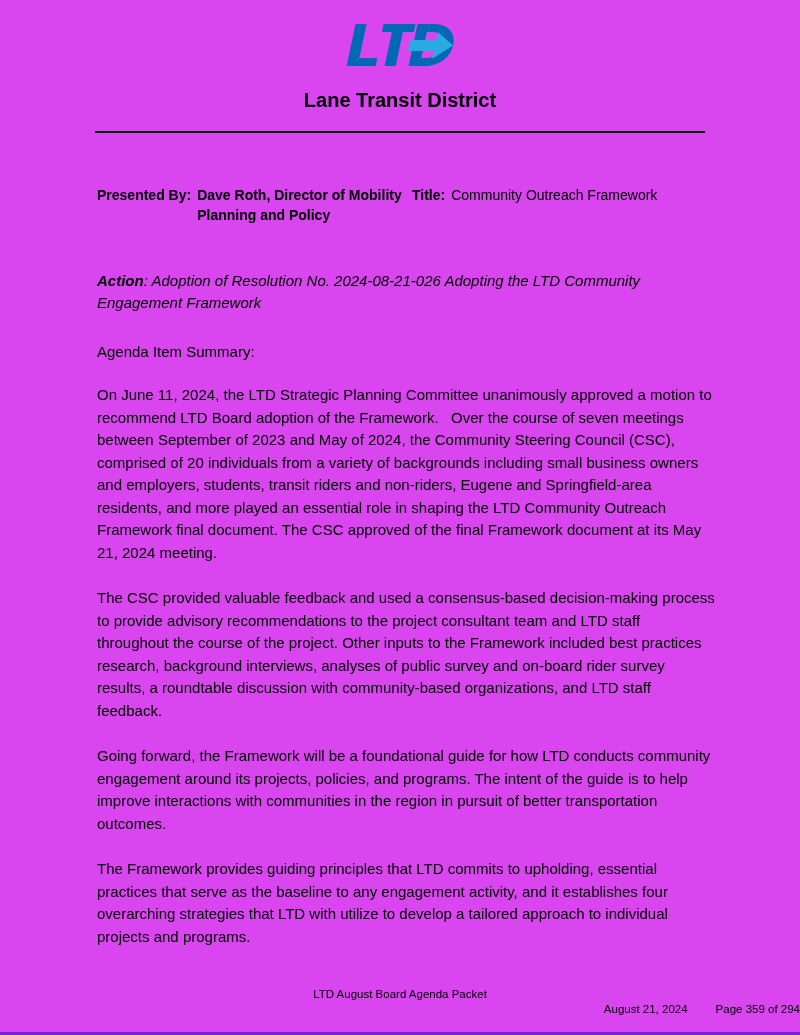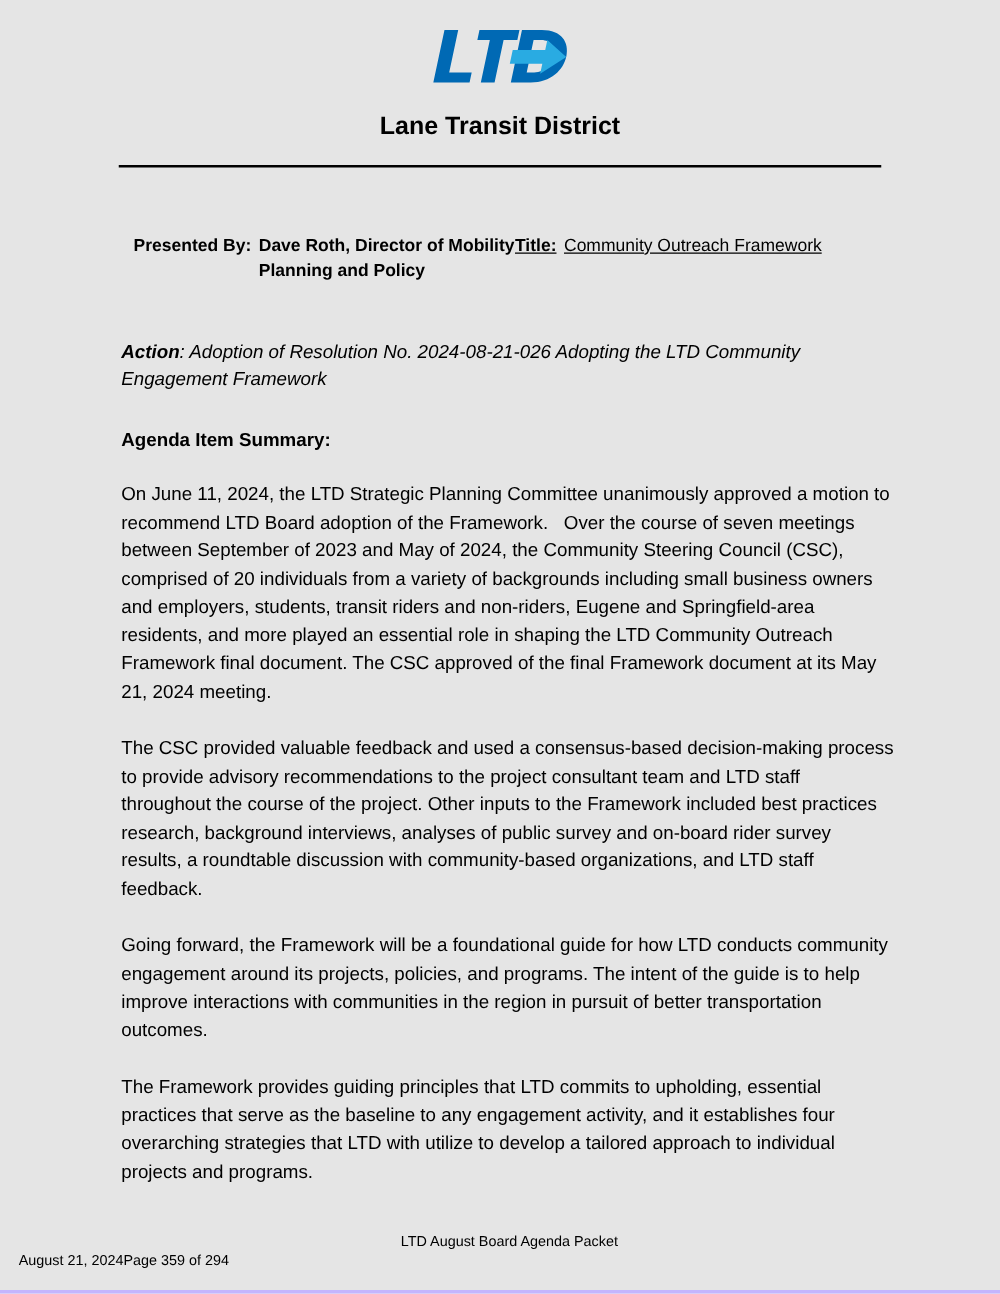--- a/index.html
+++ b/index.html
@@ -5,26 +5,26 @@
   html, body {
     margin: 0;
     padding: 0;
     background: #ffffff;
   }
   .page {
     position: relative;
     width: 800px;
     height: 1035px;
     margin: 0 auto;
-    background: #e5e5e5;
+    background: #d946ef;
     font-family: "Liberation Sans", sans-serif;
     color: #000000;
     box-sizing: border-box;
     overflow: hidden;
-    border-bottom: 3px solid #c4b5fd;
+    border-bottom: 3px solid #6d28d9;
   }
   .logo-wrap {
     padding-top: 22px;
     display: flex;
     justify-content: center;
   }
   .title-block {
     margin-top: 12px;
     text-align: center;
     font-weight: bold;
@@ -45,69 +45,68 @@
   .meta-row {
     margin-top: 52px;
     display: flex;
     font-size: 14px;
     line-height: 1.45;
   }
   .meta-left {
     display: flex;
     width: 315px;
     flex: 0 0 315px;
-    justify-content: flex-end;
   }
   .meta-label {
     font-weight: bold;
     white-space: nowrap;
     margin-right: 6px;
   }
   .meta-value-presented {
     width: 205px;
     font-weight: bold;
   }
   .meta-right {
     display: flex;
-    text-decoration: underline;
   }
   .action-para {
     margin-top: 44px;
     width: 615px;
     font-style: italic;
   }
   .action-label {
     font-weight: bold;
   }
   .summary-heading {
     margin-top: 26px;
-    font-weight: bold;
+    font-weight: normal;
     font-size: 15px;
   }
   .body-para {
     margin: 21px 0 0 0;
     width: 618px;
     white-space: pre-wrap;
   }
   .body-para + .body-para {
     margin-top: 23px;
   }
   .footer {
     position: absolute;
-    left: 15px;
+    left: 0;
     right: 0;
     bottom: 16px;
     text-align: center;
     font-size: 11.5px;
     line-height: 1.25;
     color: #000000;
   }
   .footer-line2 {
     display: flex;
-    justify-content: flex-start;
+    justify-content: flex-end;
+    gap: 28px;
   }
 </style>
 </head>
 <body>
 
 <div class="page">
 
   <div class="logo-wrap">
     <span>
       <svg width="112" height="48" viewBox="0 0 112 48" aria-hidden="true">

